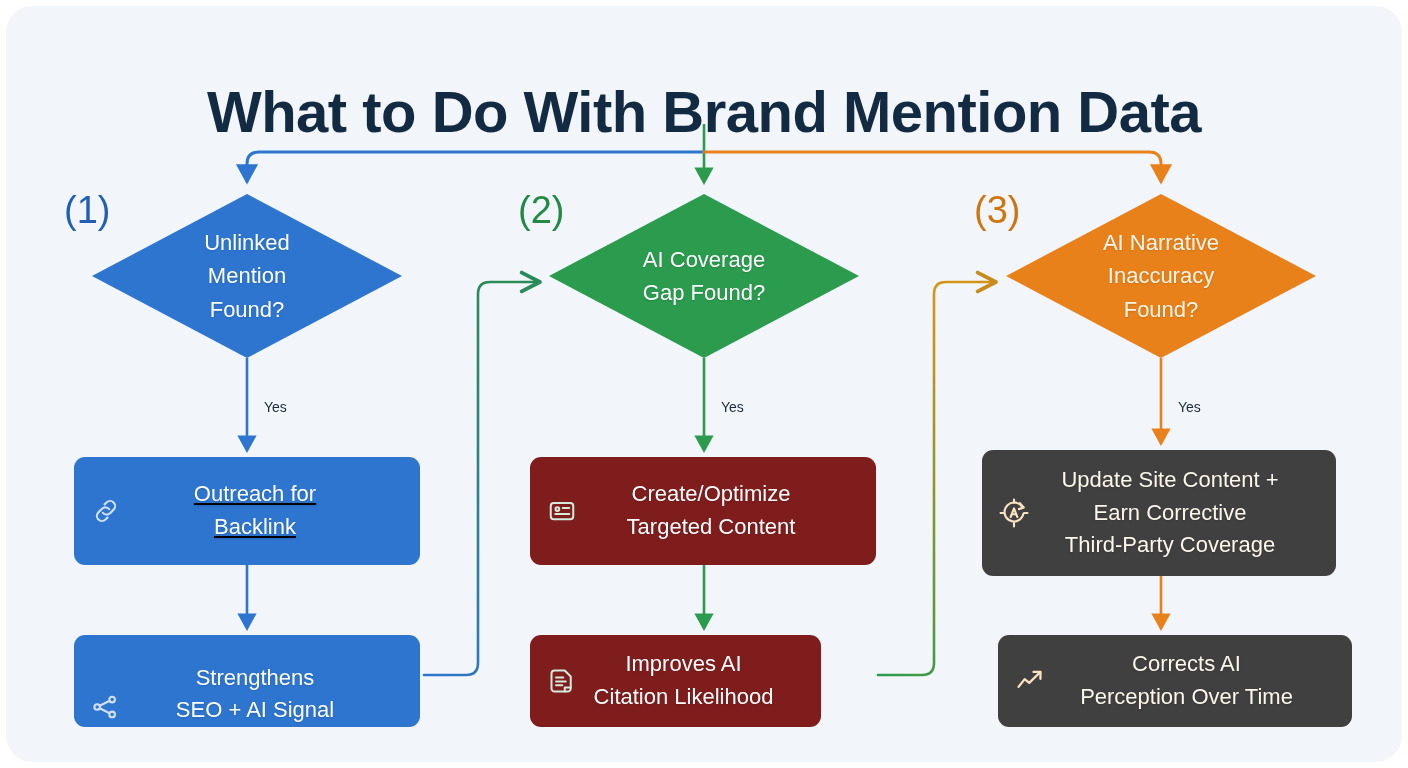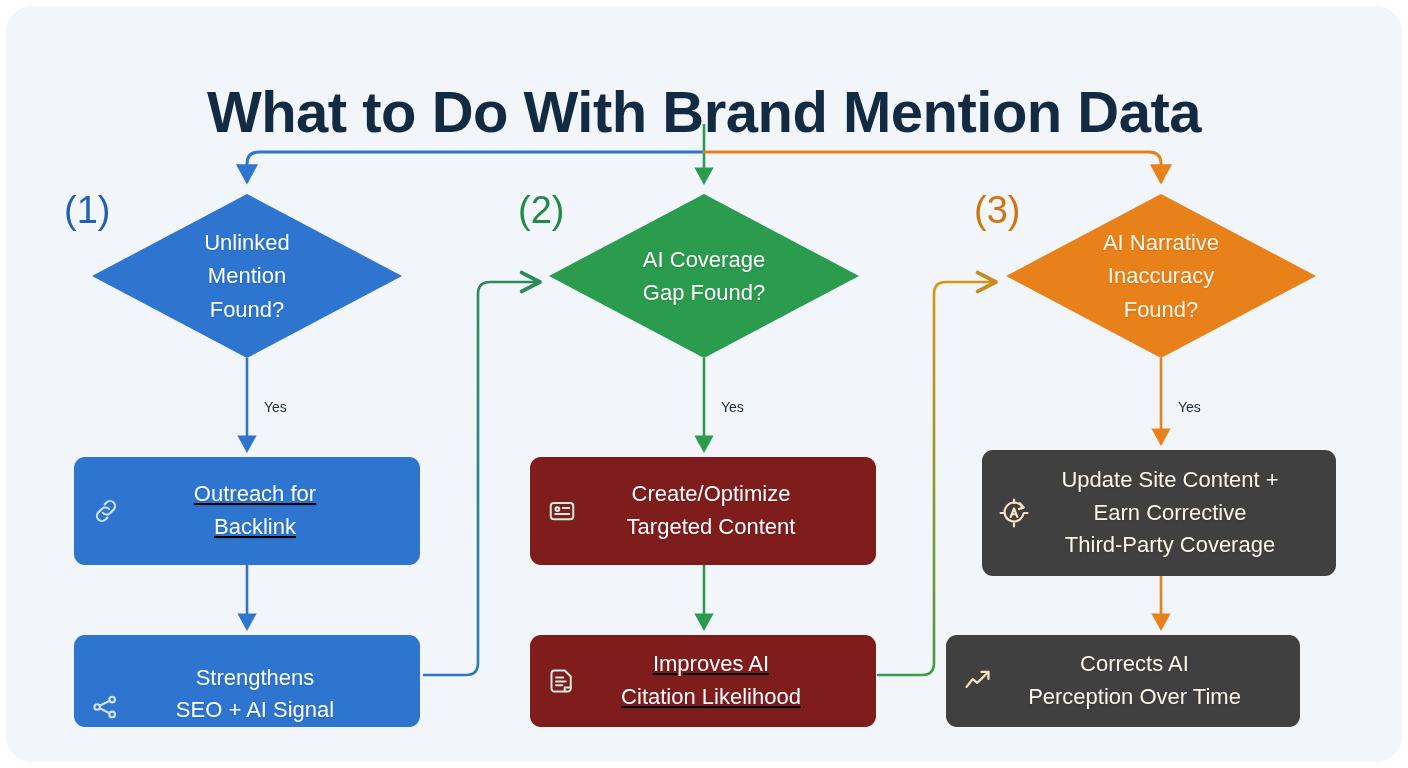--- a/index.html
+++ b/index.html
@@ -200,21 +200,21 @@
           <path d="M12.6 9.6 H17.8"></path>
           <path d="M6.6 14.4 H17.8"></path>
         </svg>
       </span>
       <span class="btext">
         <span>Create/Optimize</span><br>
         <span>Targeted Content</span>
       </span>
     </div>
 
-    <div class="box b-green" style="left:524px; top:629px; width:346px; height:92px;text-decoration:underline;">
+    <div class="box b-green" style="left:524px; top:629px; width:291px; height:92px;">
       <span class="bicon">
         <svg width="30" height="30" viewBox="0 0 24 24" fill="none" stroke="#d4ecdc" stroke-width="1.6" stroke-linecap="round" stroke-linejoin="round">
           <path d="M6 3.6 h8.2 L19 8.4 V18 a2.4 2.4 0 0 1-2.4 2.4 H6 A2.4 2.4 0 0 1 3.6 18 V6 A2.4 2.4 0 0 1 6 3.6 Z"></path>
           <path d="M14.2 20.3 L14.2 17.2 L18.8 17.2"></path>
           <path d="M7.2 9.2 H13"></path>
           <path d="M7.2 12.4 H15"></path>
           <path d="M7.2 15.4 H12.2"></path>
         </svg>
       </span>
       <span class="btext">
@@ -246,21 +246,21 @@
           <path d="M12 1.9 V4.4 M12 19.6 V22.1 M1.9 12 H4.4 M19.6 12 H22.1"></path>
         </svg>
       </span>
       <span class="btext" style="padding-right:16px;">
         <span>Update Site Content +</span><br>
         <span>Earn Corrective</span><br>
         <span>Third-Party Coverage</span>
       </span>
     </div>
 
-    <div class="box b-orange" style="left:940px; top:629px; width:354px; height:92px;gap:7px;">
+    <div class="box b-orange" style="left:992px; top:629px; width:354px; height:92px;gap:7px;">
       <span class="bicon">
         <svg width="32" height="32" viewBox="0 0 24 24" fill="none" stroke="#fbe3c2" stroke-width="1.7" stroke-linecap="round" stroke-linejoin="round">
           <path d="M3.4 16.4 L8 10.6 L11.4 13.4 L19.4 5.6"></path>
           <path d="M14.6 5.2 L19.9 5.1 L19.8 10.4"></path>
         </svg>
       </span>
       <span class="btext">
         <span>Corrects AI</span><br>
         <span>Perception Over Time</span>
       </span>

